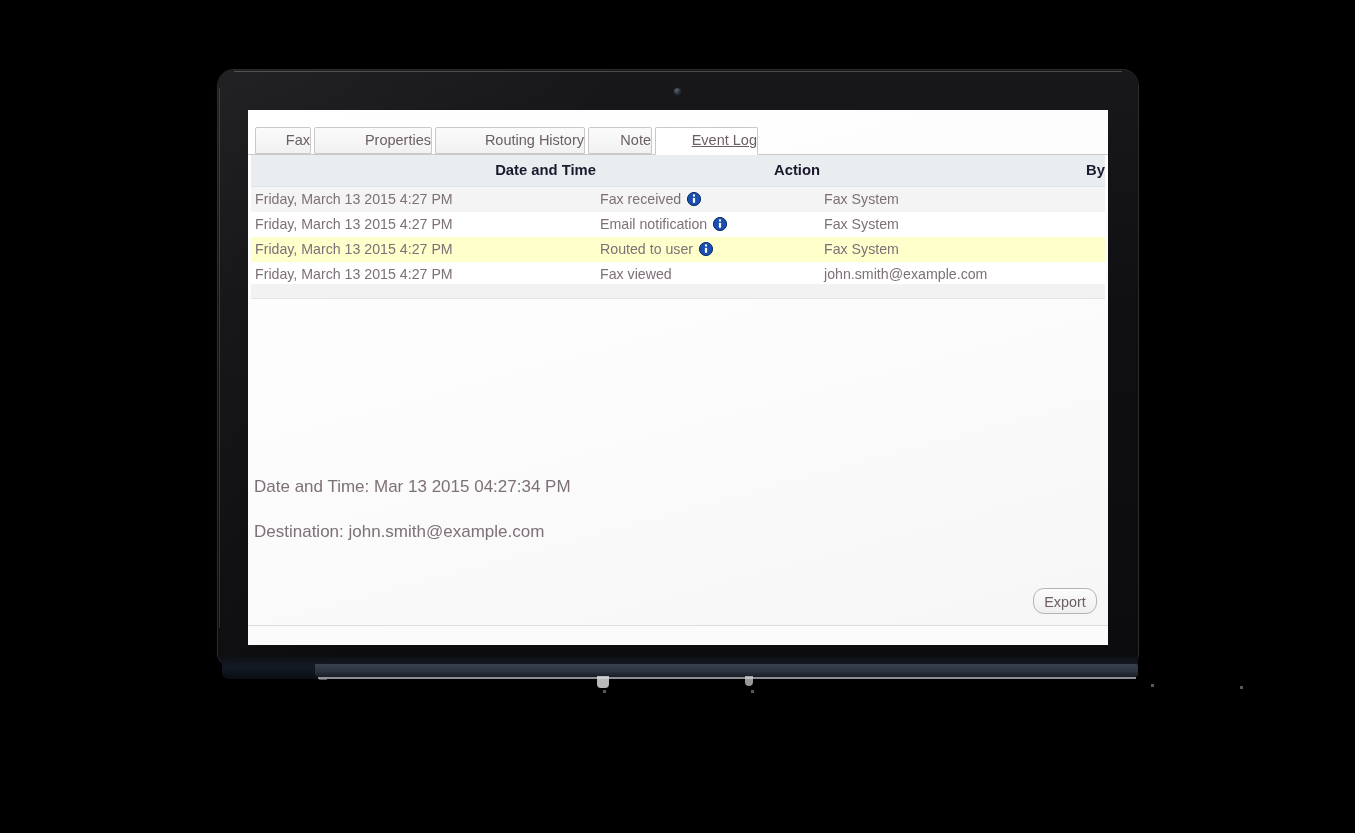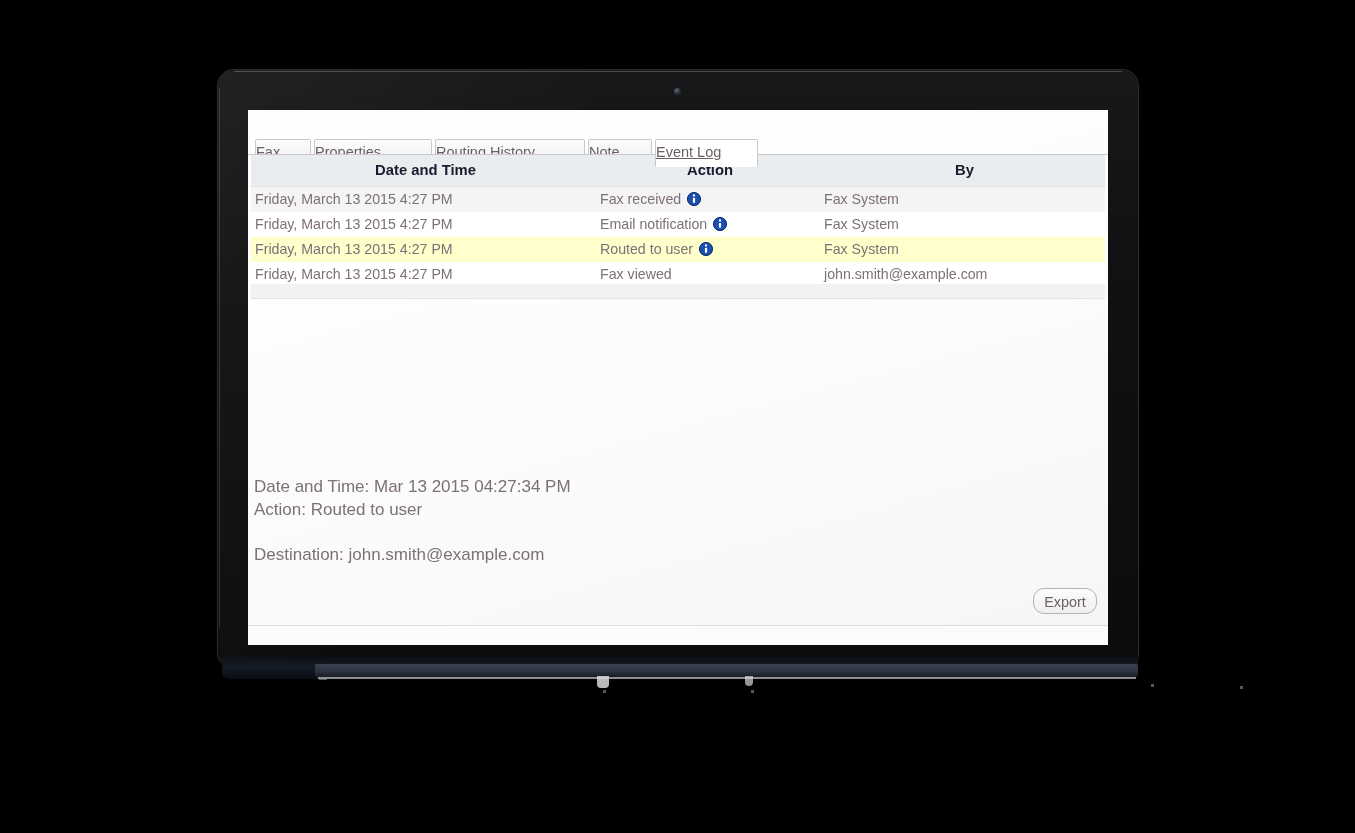--- a/index.html
+++ b/index.html
@@ -132,30 +132,30 @@
   
   .tabbar {
     position: absolute;
     left: 0;
     top: 17px;
     width: 860px;
     height: 28px;
   }
   .tab {
     position: absolute;
-    top: 12px;
+    top: 0;
     height: 27px;
     box-sizing: border-box;
     border: 1px solid #c9c9c9;
     border-bottom: 1px solid #c9c9c9;
     background: linear-gradient(180deg, #fbfbfb 0%, #f1f1f1 100%);
     color: #6b5f62;
     font-size: 14.5px;
     line-height: 25px;
-    text-align: left;
+    text-align: right;
     border-radius: 2px 2px 0 0;
     white-space: nowrap;
   }
   .tab.active {
     background: #ffffff;
     border-bottom: 1px solid #ffffff;
     height: 28px;
     color: #6b5f62;
     z-index: 3;
   }
@@ -171,21 +171,21 @@
   
   .log-table {
     position: absolute;
     left: 3px;
     top: 45px;
     width: 854px;
     border-collapse: collapse;
     table-layout: fixed;
   }
   .log-table th {
-    text-align: center;
+    text-align: right;
     background: #e9edf0;
     color: #1a1a2e;
     font-size: 14.8px;
     font-weight: bold;
     padding: 4px 0 5px 4px;
     height: 22px;
     border-bottom: 1px solid #e0e4e7;
   }
   .log-table td {
     font-size: 14.2px;
@@ -351,21 +351,20 @@
             <td>Friday, March 13 2015 4:27 PM</td>
             <td><span>Fax viewed</span></td>
             <td>john.smith@example.com</td>
           </tr>
         </tbody>
       </table>
       <div class="table-footer-strip"></div>
 
       <div class="detail">
         <div>Date and Time: Mar 13 2015 04:27:34 PM</div>
-        <div>Action: Routed to user</div>
         <div class="gap"></div>
         <div>Destination: john.smith@example.com</div>
       </div>
 
       <button class="export-btn">Export</button>
 
       <div class="bottom-divider"></div>
       <div class="bottom-strip"></div>
 
     </div>

